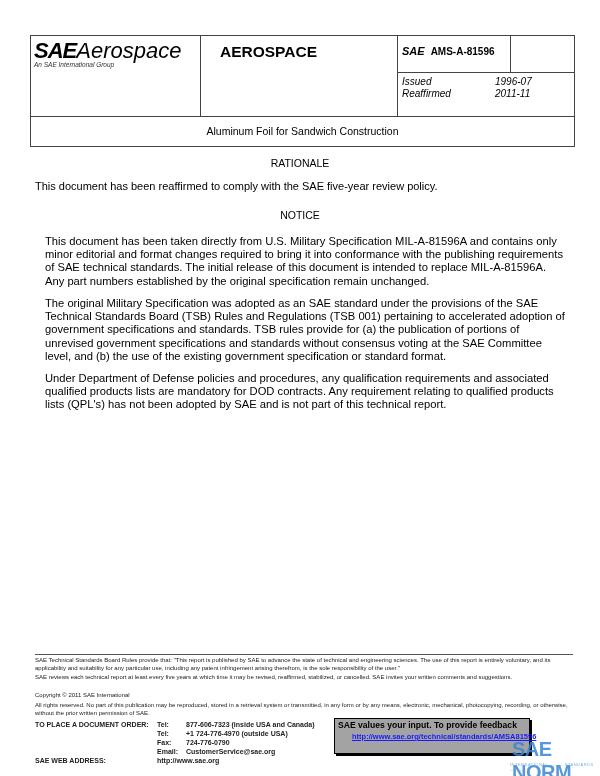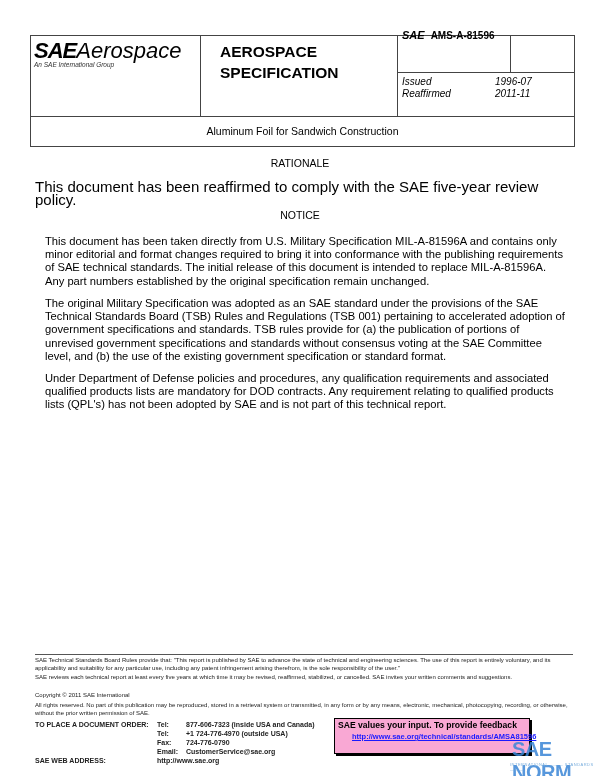--- a/index.html
+++ b/index.html
@@ -16,36 +16,36 @@
   .title-row { left: 30px; top: 116px; width: 545px; height: 31px; border: 1px solid #444; border-top: none; box-sizing: border-box;
                display: flex; align-items: center; justify-content: center; font-size: 10.5px; }
 
   .logo { left: 34px; top: 38px; }
   .logo-sae { font-weight: bold; font-style: italic; font-size: 22px; letter-spacing: -1px; }
   .logo-aero { font-style: italic; font-size: 22px; }
   .logo-sub { left: 34px; top: 61px; font-size: 6.5px; font-style: italic; color: #333; }
 
   .spec-title { left: 220px; top: 41px; font-weight: bold; font-size: 15.5px; line-height: 21px; }
 
-  .docnum { left: 402px; top: 29px; font-size: 10px; font-weight: bold; }
+  .docnum { left: 402px; top: 45px; font-size: 10px; font-weight: bold; }
   .docnum .mini-sae { font-style: italic; font-weight: bold; font-size: 11px; margin-right: 6px; }
   .issued { left: 402px; top: 76px; font-size: 10px; line-height: 12px; font-style: italic; }
   .issued .lbl { display: inline-block; width: 93px; }
 
   .center { text-align: center; left: 0; width: 600px; }
   .sec-head { font-size: 10.5px; }
-  .para { font-size: 15px; line-height: 13.3px; }
+  .para { font-size: 11px; line-height: 13.3px; }
   .body { left: 45px; width: 520px; font-size: 11.2px; line-height: 13.2px; }
 
   
   .foot-rule { left: 35px; top: 654px; width: 538px; height: 1px; background: #555; }
   .fine { left: 35px; width: 540px; font-size: 6px; line-height: 7.5px; color: #222; }
   .order { font-size: 7px; line-height: 9px; font-weight: bold; color: #222; }
   .feedback { left: 334px; top: 718px; width: 196px; height: 36px; border: 1px solid #000; box-shadow: 2px 2px 0 #000;
-              font-size: 8.6px; font-weight: bold; line-height: 11px; padding: 1px 3px; box-sizing: border-box; background: #f9a8d4; }
+              font-size: 8.6px; font-weight: bold; line-height: 11px; padding: 1px 3px; box-sizing: border-box; background: #a3a3a3; }
   .feedback a { color: #1a1aff; text-decoration: underline; font-size: 7.5px; padding-left: 14px; }
 
   .wm { left: 512px; top: 738px; color: #3a86d6; font-weight: bold; font-size: 20px; letter-spacing: -0.5px; opacity: 0.85; }
   .wm-sub { left: 510px; top: 762px; color: #7aaedd; font-size: 4px; letter-spacing: 0.5px; }
 </style>
 </head>
 <body>
 
 <div class="abs hdr"></div>
 <div class="abs hdr-col-div1"></div>
@@ -53,21 +53,20 @@
 <div class="abs hdr-row-div"></div>
 <div class="abs hdr-cell-div"></div>
 
 <div class="abs logo">
   <span class="logo-sae">SAE</span><span class="logo-aero">Aerospace</span>
 </div>
 <div class="abs logo-sub">An SAE International Group</div>
 
 <div class="abs spec-title">
   <div>AEROSPACE</div>
-  <div>SPECIFICATION</div>
 </div>
 
 <div class="abs docnum">
   <span class="mini-sae">SAE</span><span>AMS-A-81596</span>
 </div>
 
 <div class="abs issued">
   <div><span class="lbl">Issued</span><span>1996-07</span></div>
   <div><span class="lbl">Reaffirmed</span><span>2011-11</span></div>
 </div>

